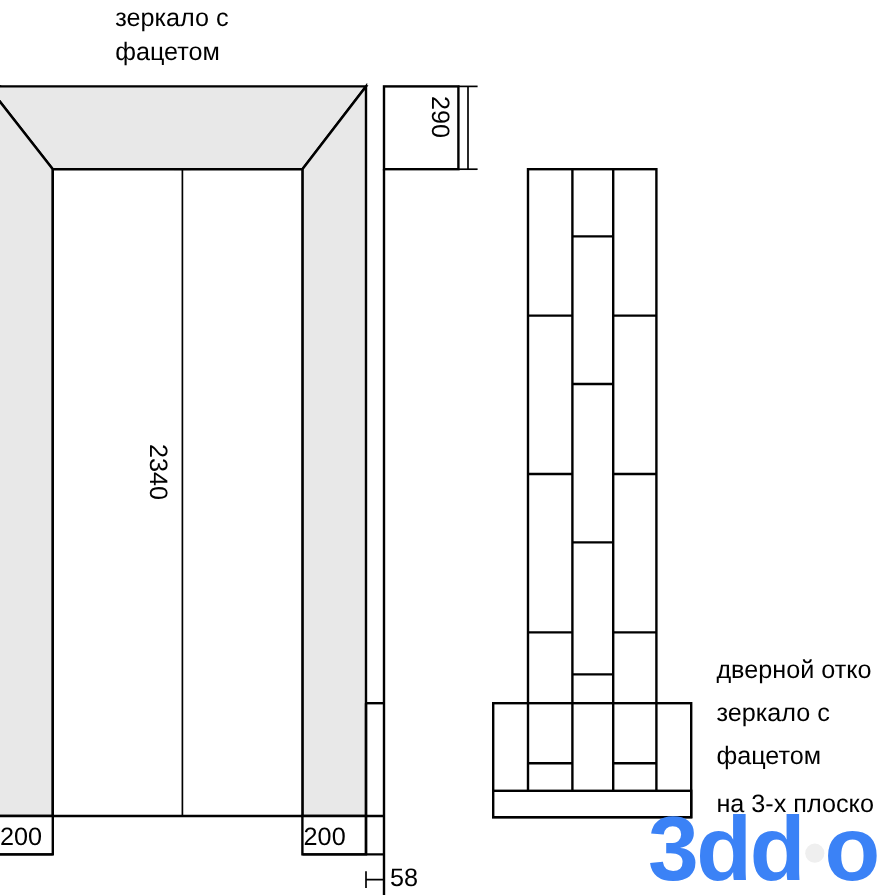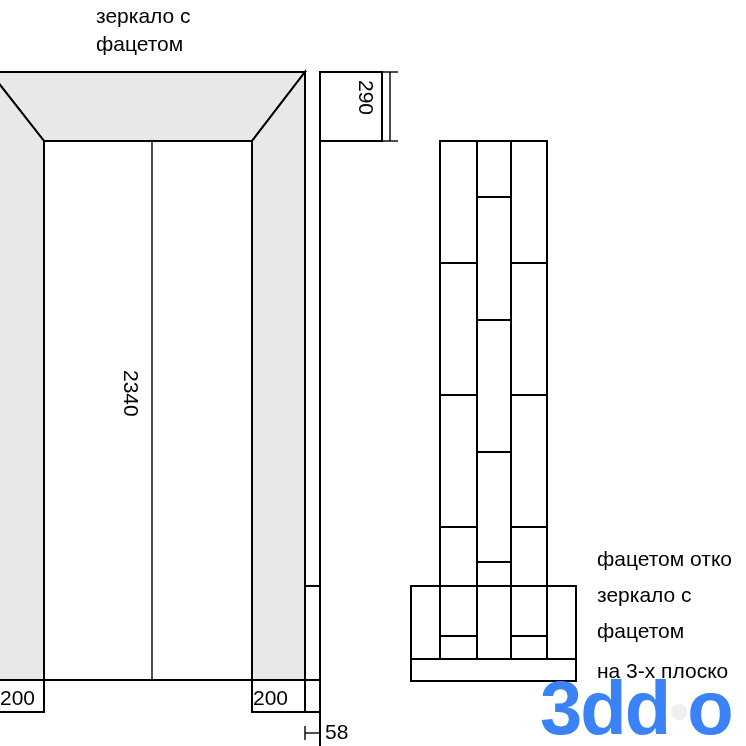--- a/index.html
+++ b/index.html
@@ -168,21 +168,21 @@
       <line x1="440" y1="636" x2="477" y2="636"></line>
       <line x1="511" y1="636" x2="547" y2="636"></line>
 
       <rect x="411" y="659" width="165" height="22"></rect>
     </g>
   </svg>
 
   <div class="lbl lbl-title-1">зеркало с</div>
   <div class="lbl lbl-title-2">фацетом</div>
 
-  <div class="lbl lbl-right-1">фацетом отко</div>
+  <div class="lbl lbl-right-1">дверной отко</div>
   <div class="lbl lbl-right-2">зеркало с</div>
   <div class="lbl lbl-right-3">фацетом</div>
   <div class="lbl lbl-right-4">на 3-х плоско</div>
 
   <div class="dim dim-290">290</div>
   <div class="dim dim-2340">2340</div>
   <div class="dim dim-200-left">200</div>
   <div class="dim dim-200-right">200</div>
   <div class="dim dim-95">58</div>
 

